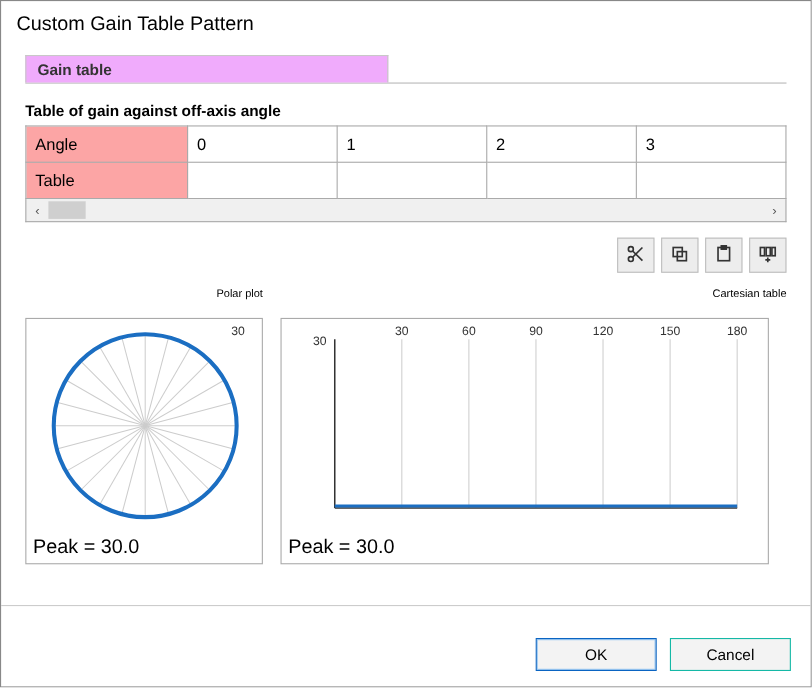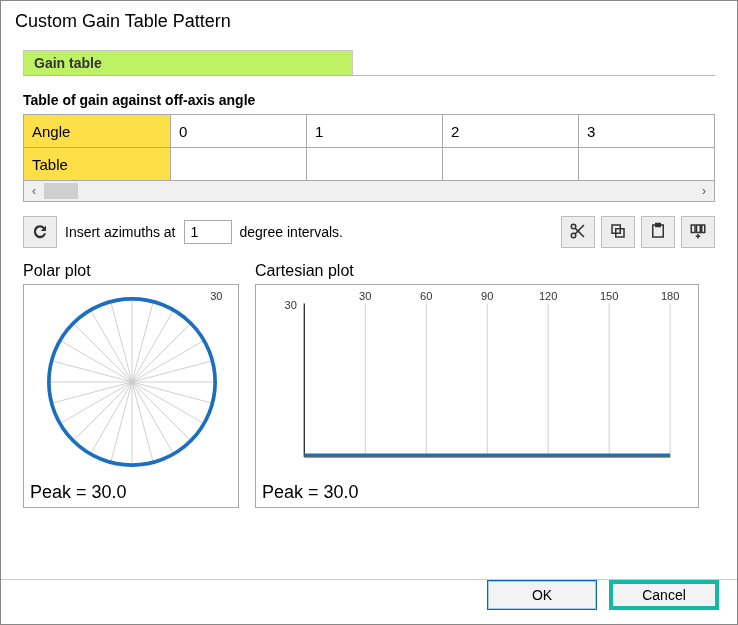--- a/index.html
+++ b/index.html
@@ -30,21 +30,21 @@
     flex: 1;
     padding: 0 22px;
     box-sizing: border-box;
   }
   .section-header {
     margin-top: 10px;
     display: flex;
     align-items: center;
   }
   .section-header .tab {
-    background: #bef264;
+    background: #f0abfc;
     border-top: 1px solid #c8c8c8;
     border-left: 1px solid #c8c8c8;
     border-right: 1px solid #c8c8c8;
     padding: 4px 10px;
     font-weight: 600;
     color: #333;
     font-size: 14px;
     width: 330px;
     box-sizing: border-box;
   }
@@ -65,21 +65,21 @@
   }
   table.gain th, table.gain td {
     border: 1px solid #aaa;
     padding: 5px 8px;
     text-align: left;
     font-weight: normal;
     font-size: 15px;
     height: 22px;
   }
   table.gain th {
-    background: #fde047;
+    background: #fca5a5;
     width: 130px;
   }
   .scrollbar {
     display: flex;
     align-items: center;
     border: 1px solid #aaa;
     border-top: none;
     height: 20px;
     background: #f0f0f0;
   }
@@ -135,50 +135,51 @@
     padding: 2px 6px;
     font-size: 14px;
     box-sizing: border-box;
   }
   .charts-row {
     display: flex;
     gap: 16px;
     margin-top: 14px;
   }
   .chart-col .chart-title {
-    font-size: 16px;
-    margin-bottom: 4px;
+    font-size: 10px;
+    margin-bottom: 16px;
+    text-align: right;
   }
   .polar-box {
     width: 216px;
     border: 1px solid #aaa;
     padding: 0;
     box-sizing: border-box;
   }
   .cart-box {
     width: 444px;
     border: 1px solid #aaa;
     box-sizing: border-box;
   }
   .peak {
     font-size: 18px;
     padding: 0 6px 4px 6px;
   }
   .footer {
     border-top: 1px solid #ccc;
-    padding: 0 18px 14px 0;
+    padding: 29px 18px 14px 0;
     display: flex;
     justify-content: flex-end;
     gap: 12px;
   }
   .btn {
     width: 110px;
     height: 30px;
     font-size: 14px;
-    border: 4px solid #14b8a6;
+    border: 1px solid #14b8a6;
     background: #f3f3f3;
     cursor: pointer;
   }
   .btn.primary {
     border: 1px solid #0a64c2;
     box-shadow: inset 0 0 0 1px #9fcaf2;
   }
 </style>
 </head>
 <body>
@@ -213,32 +214,20 @@
     </tbody>
       </table>
     <div class="scrollbar">
       <div class="arrow">‹</div>
       <div class="thumb"></div>
       <div class="track"></div>
       <div class="arrow">›</div>
     </div>
 
     <div class="toolbar-row">
-      <div class="left">
-        <div class="iconbtn">
-          <span>
-            <svg viewBox="0 0 24 24">
-                <path d="M4 12a8 8 0 0 1 14-5l2-2v7h-7l3-3a5.5 5.5 0 1 0 1.3 6H20a8 8 0 1 1-16-3z" fill="#333"></path>
-              </svg>
-          </span>
-        </div>
-        <span>Insert azimuths at</span>
-        <input class="input-sm" value="1" style="">
-        <span>degree intervals.</span>
-      </div>
       <div class="spacer"></div>
       <div class="iconbtn" title="Cut">
         <span>
           <svg viewBox="0 0 24 24" fill="none" stroke="#333" stroke-width="2">
               <circle cx="6" cy="6" r="3"></circle>
               <circle cx="6" cy="18" r="3"></circle>
               <line x1="20" y1="4" x2="8.5" y2="15.5"></line>
               <line x1="20" y1="20" x2="8.5" y2="8.5"></line>
             </svg>
         </span>
@@ -295,21 +284,21 @@
               </g>
               <circle r="90" fill="none" stroke="#1b6ec2" stroke-width="4"></circle>
             </g>
             <text x="206" y="16" font-size="12" text-anchor="end" fill="#333">30</text>
           </svg>
           <div class="peak">Peak = 30.0</div>
         </div>
       </div>
 
       <div class="chart-col" style="flex:1">
-        <div class="chart-title">Cartesian plot</div>
+        <div class="chart-title">Cartesian table</div>
         <div class="cart-box">
           <svg viewBox="0 0 444 210" width="444" height="194">
             <text x="26" y="26" font-size="12" text-anchor="end" fill="#333">30</text>
             <g id="xticks" font-size="12" fill="#333" text-anchor="middle">
                 <text x="100" y="16">30</text>
                 <text x="166" y="16">60</text>
                 <text x="232" y="16">90</text>
                 <text x="298" y="16">120</text>
                 <text x="364" y="16">150</text>
                 <text x="430" y="16">180</text>

